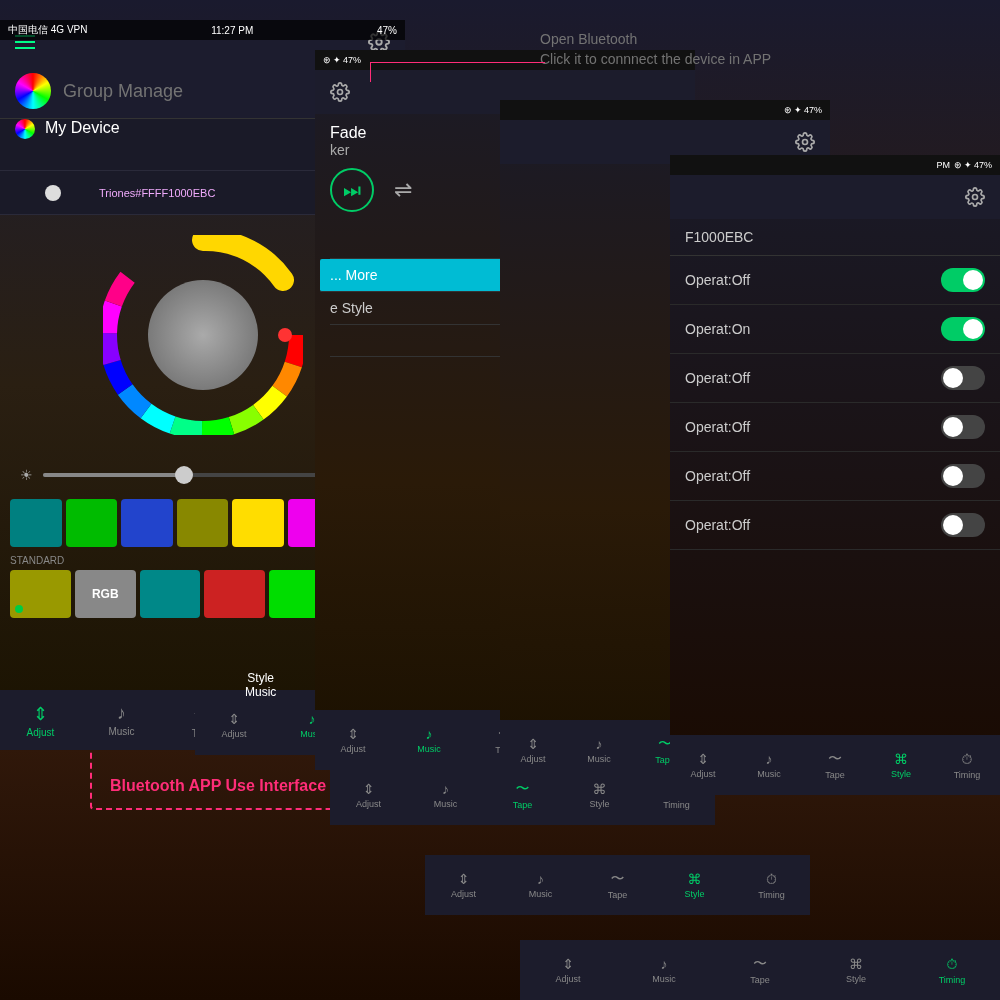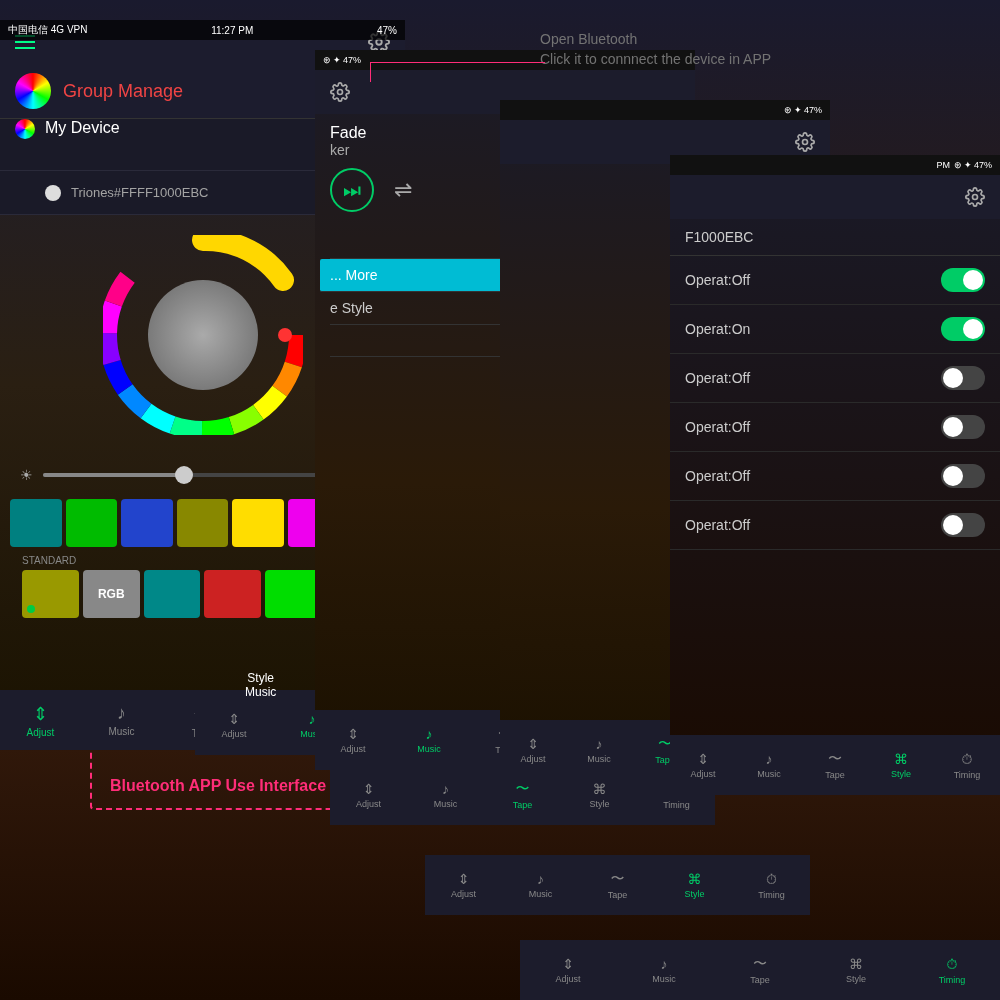--- a/index.html
+++ b/index.html
@@ -79,21 +79,21 @@
     }
 
     .color-orb {
       width: 36px; height: 36px;
       border-radius: 50%;
       background: conic-gradient(red, yellow, lime, cyan, blue, magenta, red);
     }
 
     .group-manage-title {
       font-size: 18px;
-      color: #ef4444;
+      color: #737373;
       font-weight: 500;
     }
 
     
     .my-device-row {
       height: 52px;
       background: #1a1a28;
       display: flex;
       align-items: flex-start;
       padding: 0 15px;
@@ -131,22 +131,23 @@
       border-bottom: 1px solid #2a2a3a;
     }
 
     .triones-dot {
       width: 16px; height: 16px; border-radius: 50%;
       background: #ddd;
     }
 
     .triones-text {
       flex: 1;
-      color: #a3a3a3;
-      font-size: 13px;
+      color: #f0abfc;
+      font-size: 11px;
+      margin-left: 28px;
     }
 
     .link-icon {
       color: #aaa; font-size: 16px;
     }
 
     
     .color-wheel-area {
       position: relative;
       height: 240px;
@@ -224,21 +225,21 @@
     }
 
     .swatch {
       flex: 1;
       height: 48px;
       border-radius: 4px;
     }
 
     
     .standard-section {
-      padding: 4px 22px;
+      padding: 4px 10px;
     }
 
     .standard-swatches {
       display: flex;
       gap: 4px;
     }
 
     .swatch-rgb {
       flex: 1;
       height: 48px;

